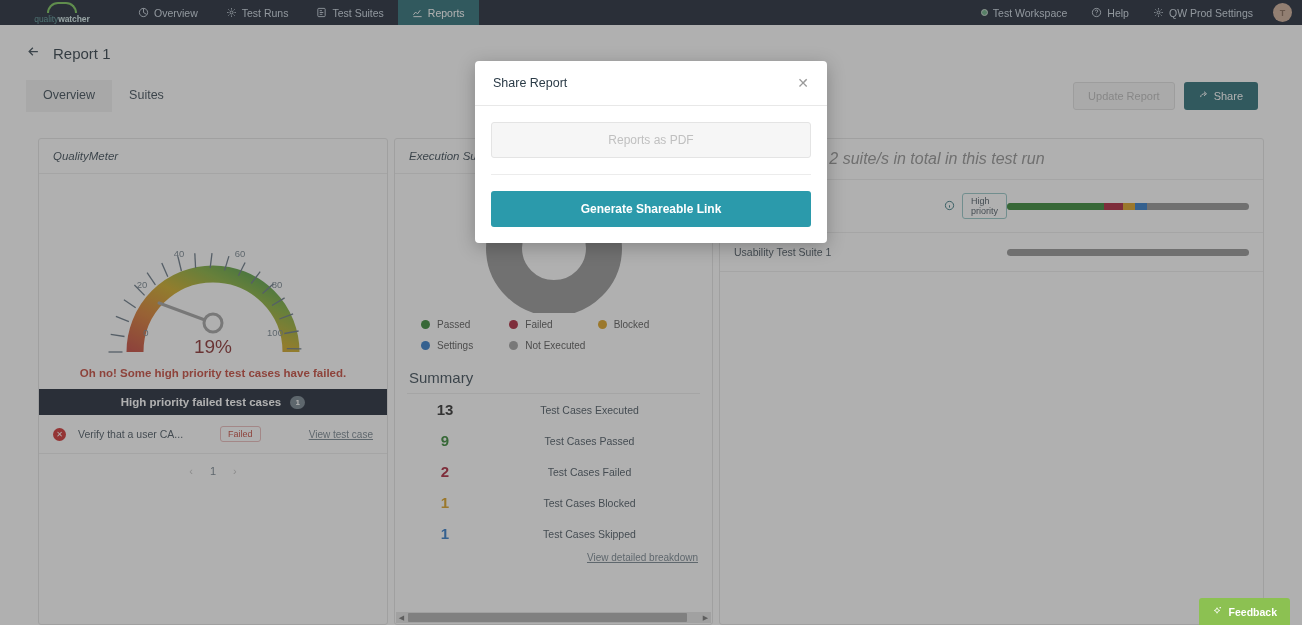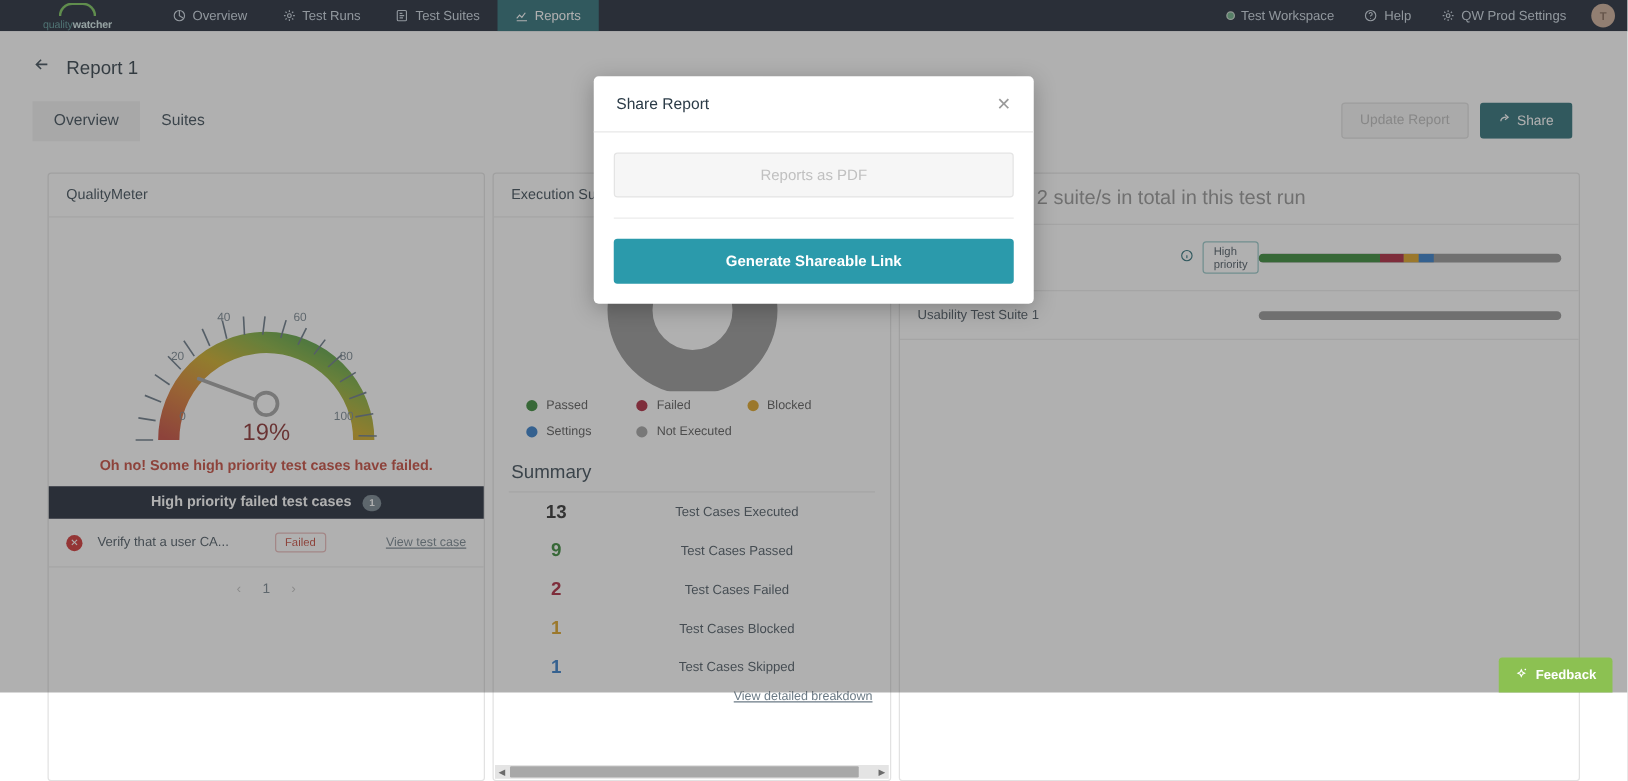--- a/index.html
+++ b/index.html
@@ -1,21 +1,21 @@
 <!DOCTYPE html>
 <html><head>
 <meta charset="utf-8">
 <style>
   * { box-sizing: border-box; margin: 0; padding: 0; }
   html, body {
     width: 1302px; height: 625px;
     font-family: "Liberation Sans", sans-serif;
     background: #f0f0f0; overflow: hidden;
   }
-  .app { position: relative; width: 1302px; height: 554px; background: #ffffff; }
+  .app { position: relative; width: 1302px; height: 625px; background: #ffffff; }
 
   
   .topnav {
     position: absolute; top: 0; left: 0; width: 1302px; height: 25px;
     background: #0b1526; display: flex; align-items: center;
   }
   .logo { width: 96px; display: flex; flex-direction: column; align-items: center;
           justify-content: center; margin-left: 14px; }
   .logo-arc { width: 30px; height: 11px; border: 2.5px solid #6dbf4b; border-bottom: none;
               border-radius: 16px 16px 0 0; }
@@ -50,21 +50,21 @@
          border: 1px solid transparent; }
   .btn-ghost { background: #f4f4f4; border-color: #dcdcdc; color: #b4b4b4; }
   .btn-teal { background: #18616b; color: #ffffff; display: flex; align-items: center; gap: 5px; }
 
   
   .content { position: absolute; top: 130px; left: 0; width: 1302px; height: 495px;
              background: #ffffff; display: flex; gap: 6px; padding: 8px 38px 0 38px; }
   .card { background: #ffffff; border: 1px solid #e2e2e2; border-radius: 3px;
           display: flex; flex-direction: column; }
   .card-head { padding: 11px 14px; border-bottom: 1px solid #ececec; font-size: 11.5px;
-               color: #2b3b47; display: flex; align-items: baseline; gap: 11px; }
+               color: #2b3b47; display: flex; align-items: baseline; gap: 11px; font-style: italic; }
   .card-sub { font-size: 16px; color: #8a8a8a; }
   .card-qm { width: 350px; }
   .card-es { width: 350px; position: relative; }
   .card-ss { flex: 1; }
 
   
   .gauge-wrap { position: relative; height: 175px; margin-top: 10px; }
   .gauge-val { position: absolute; left: 0; right: 0; bottom: 1px; text-align: center;
                font-size: 19px; color: #7f1d1d; }
   .qm-alert { text-align: center; font-size: 11.5px; font-weight: bold; color: #c0392b;

